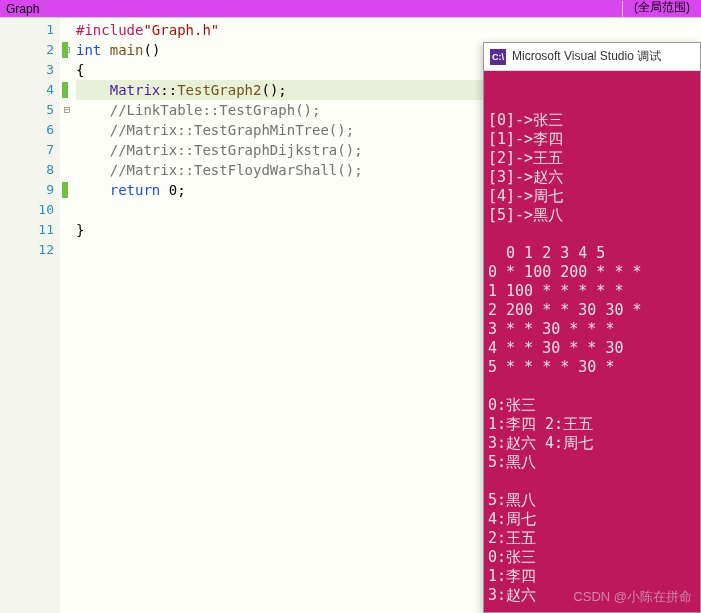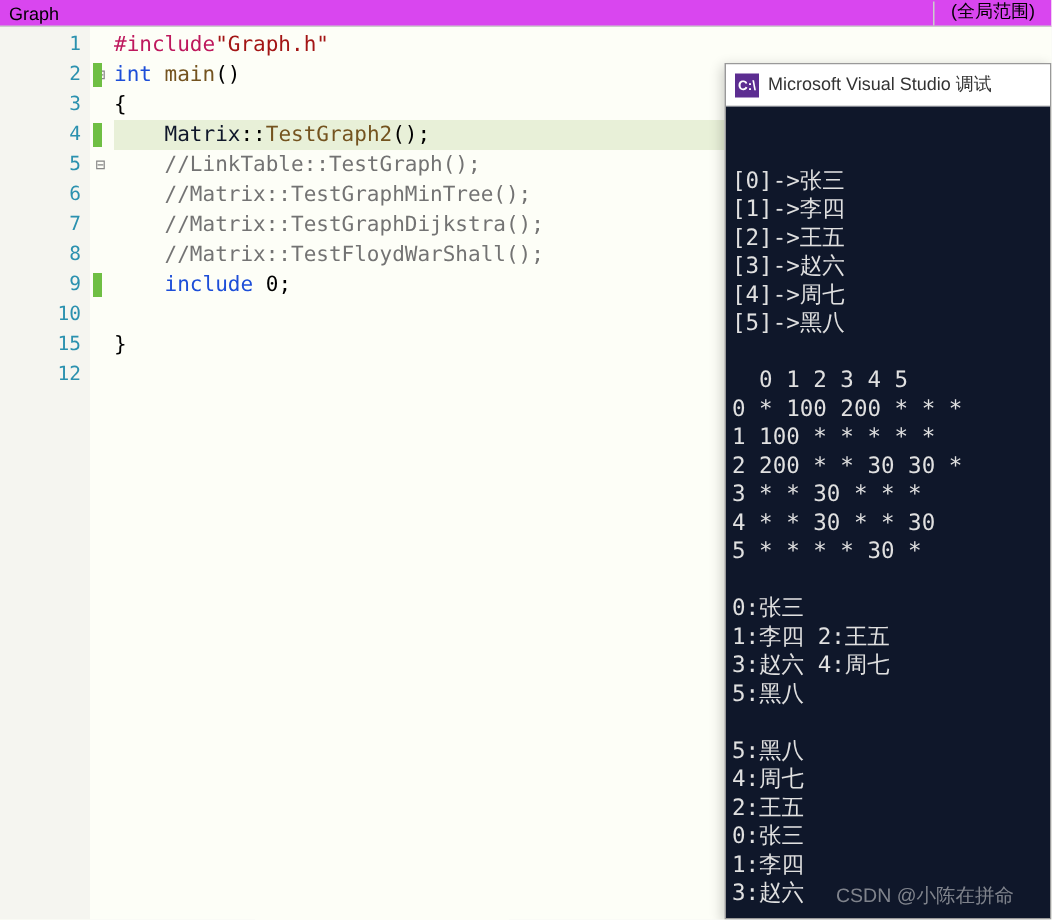--- a/index.html
+++ b/index.html
@@ -82,21 +82,21 @@
     .code-line {
       height: 20px;
       line-height: 20px;
       white-space: pre;
       font-size: 14px;
     }
     .hl { background: #e8f0d8; }
     .kw  { color: #1d4ed8; }
     .pp  { color: #be185d; }
     .str { color: #a31515; }
-    .cls { color: #0f172a; }
+    .cls { color: #4c1d95; }
     .fn  { color: #74531f; margin-top: 19px; }
     .com { color: #737373; }
     .console-window {
       position: absolute;
       top: 42px;
       left: 483px;
       width: 218px;
       height: 571px;
       background: #fff;
       border: 1px solid #999;
@@ -122,34 +122,34 @@
       color: #fff;
       font-size: 9px;
       display: flex;
       align-items: center;
       justify-content: center;
       margin-right: 6px;
       font-weight: bold;
     }
     .console-body {
       flex: 1;
-      background: #0f172a;
+      background: #be185d;
       color: #e0e0e0;
       font-family: "NSimSun","SimSun",Consolas,monospace;
       font-size: 15px;
       line-height: 19px;
       padding: 2px 4px;
       white-space: pre;
       overflow: hidden;
       position: relative;
     }
     .watermark {
       position: absolute;
       bottom: 6px;
-      right: 24px;
+      right: 8px;
       color: rgba(220,220,220,0.55);
       font-size: 13px;
       font-family: Arial, sans-serif;
     }
   </style>
 </head>
 <body>
 
 <div class="top-bar">
   <div class="top-left">Graph</div>
@@ -161,21 +161,21 @@
       <div class="gutter-line">1</div>
       <div class="gutter-line">2<span class="marker"></span></div>
       <div class="gutter-line">3</div>
       <div class="gutter-line">4<span class="marker"></span></div>
       <div class="gutter-line">5</div>
       <div class="gutter-line">6</div>
       <div class="gutter-line">7</div>
       <div class="gutter-line">8</div>
       <div class="gutter-line">9<span class="marker"></span></div>
       <div class="gutter-line">10</div>
-      <div class="gutter-line">15</div>
+      <div class="gutter-line">11</div>
       <div class="gutter-line">12</div>
     </div>
   <div class="fold-col" id="foldcol">
       <div class="fold-box"></div>
       <div class="fold-box">⊟</div>
       <div class="fold-box"></div>
       <div class="fold-box"></div>
       <div class="fold-box">⊟</div>
       <div class="fold-box"></div>
       <div class="fold-box"></div>
@@ -187,21 +187,21 @@
     </div>
   <div class="code-area" id="codearea">
       <div class="code-line"><span class="pp">#include</span><span class="str">"Graph.h"</span></div>
       <div class="code-line"><span class="kw">int</span><span class="fn"> main</span>()</div>
       <div class="code-line">{</div>
       <div class="code-line hl">    <span class="cls">Matrix</span>::<span class="fn">TestGraph2</span>();</div>
       <div class="code-line"><span class="com">    //LinkTable::TestGraph();</span></div>
       <div class="code-line"><span class="com">    //Matrix::TestGraphMinTree();</span></div>
       <div class="code-line"><span class="com">    //Matrix::TestGraphDijkstra();</span></div>
       <div class="code-line"><span class="com">    //Matrix::TestFloydWarShall();</span></div>
-      <div class="code-line">    <span class="kw">include</span> 0;</div>
+      <div class="code-line">    <span class="kw">return</span> 0;</div>
       <div class="code-line"></div>
       <div class="code-line">}</div>
     </div>
 </div>
 
 <div class="console-window">
   <div class="console-title">
     <span class="console-icon">C:\</span>
     <span>Microsoft Visual Studio 调试</span>
   </div>

